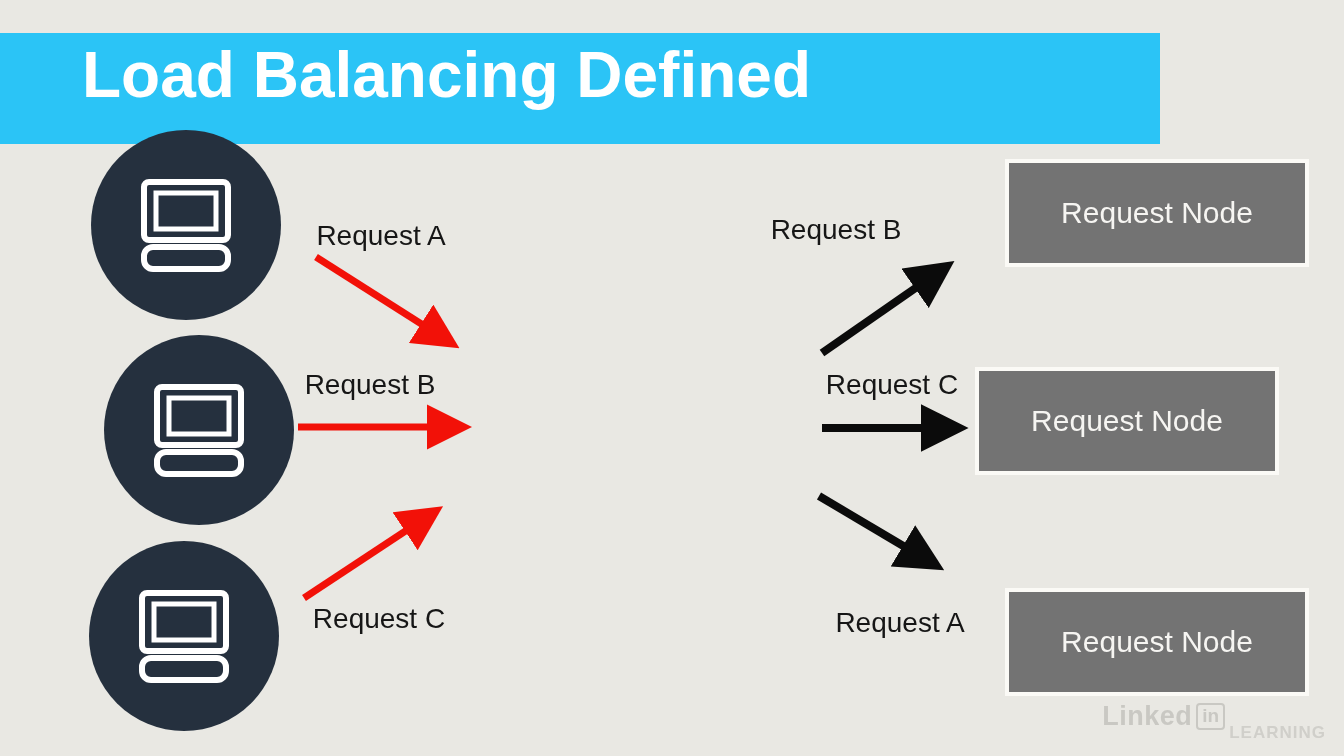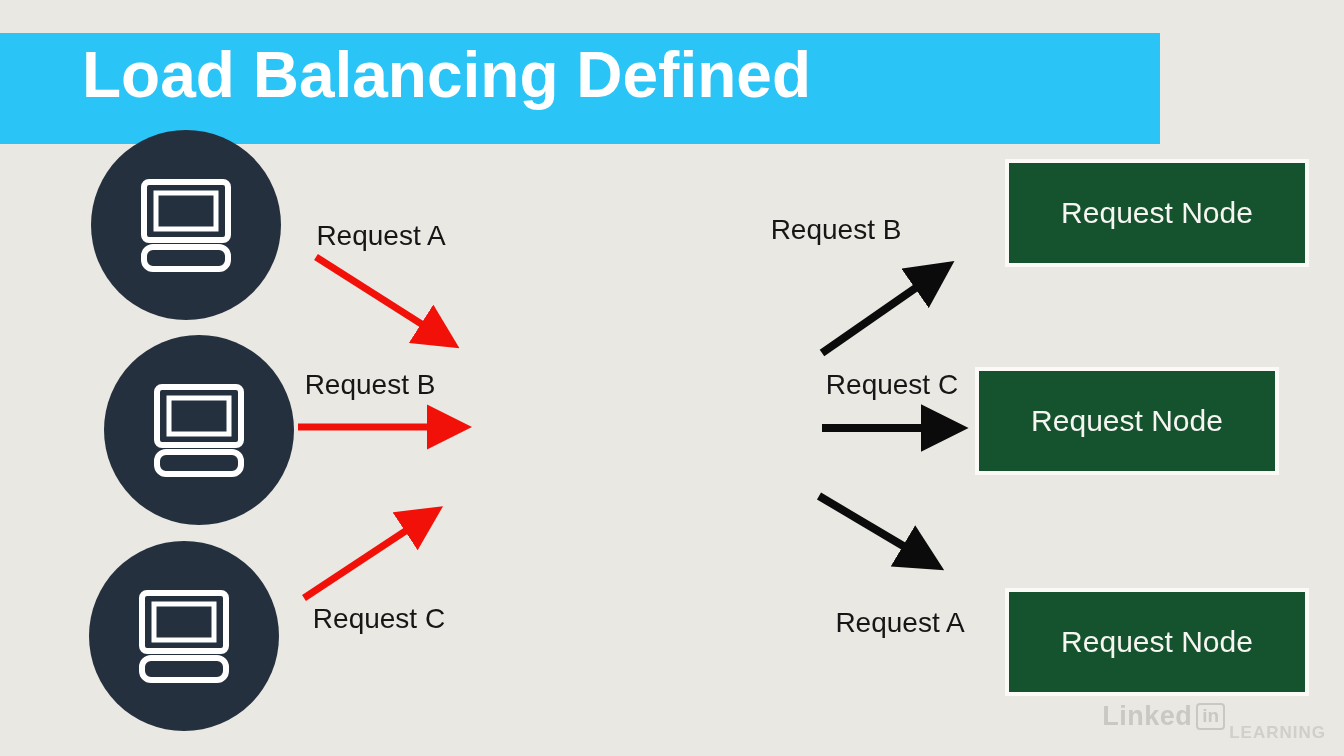--- a/index.html
+++ b/index.html
@@ -71,21 +71,21 @@
     display: flex;
     align-items: center;
     justify-content: center;
     font-size: 30px;
     color: #111111;
   }
 
   .node-box {
     position: absolute;
     width: 304px; height: 108px;
-    background: #14532d;
+    background: #737373;
     border: 4px solid #FBFAF6;
     display: flex;
     align-items: center;
     justify-content: center;
     font-size: 30px;
     color: #F6F5F2;
   }
   .node-1 { left: 996px; top: 48px;  }
   .node-2 { left: 966px; top: 256px; }
   .node-3 { left: 996px; top: 477px; }

